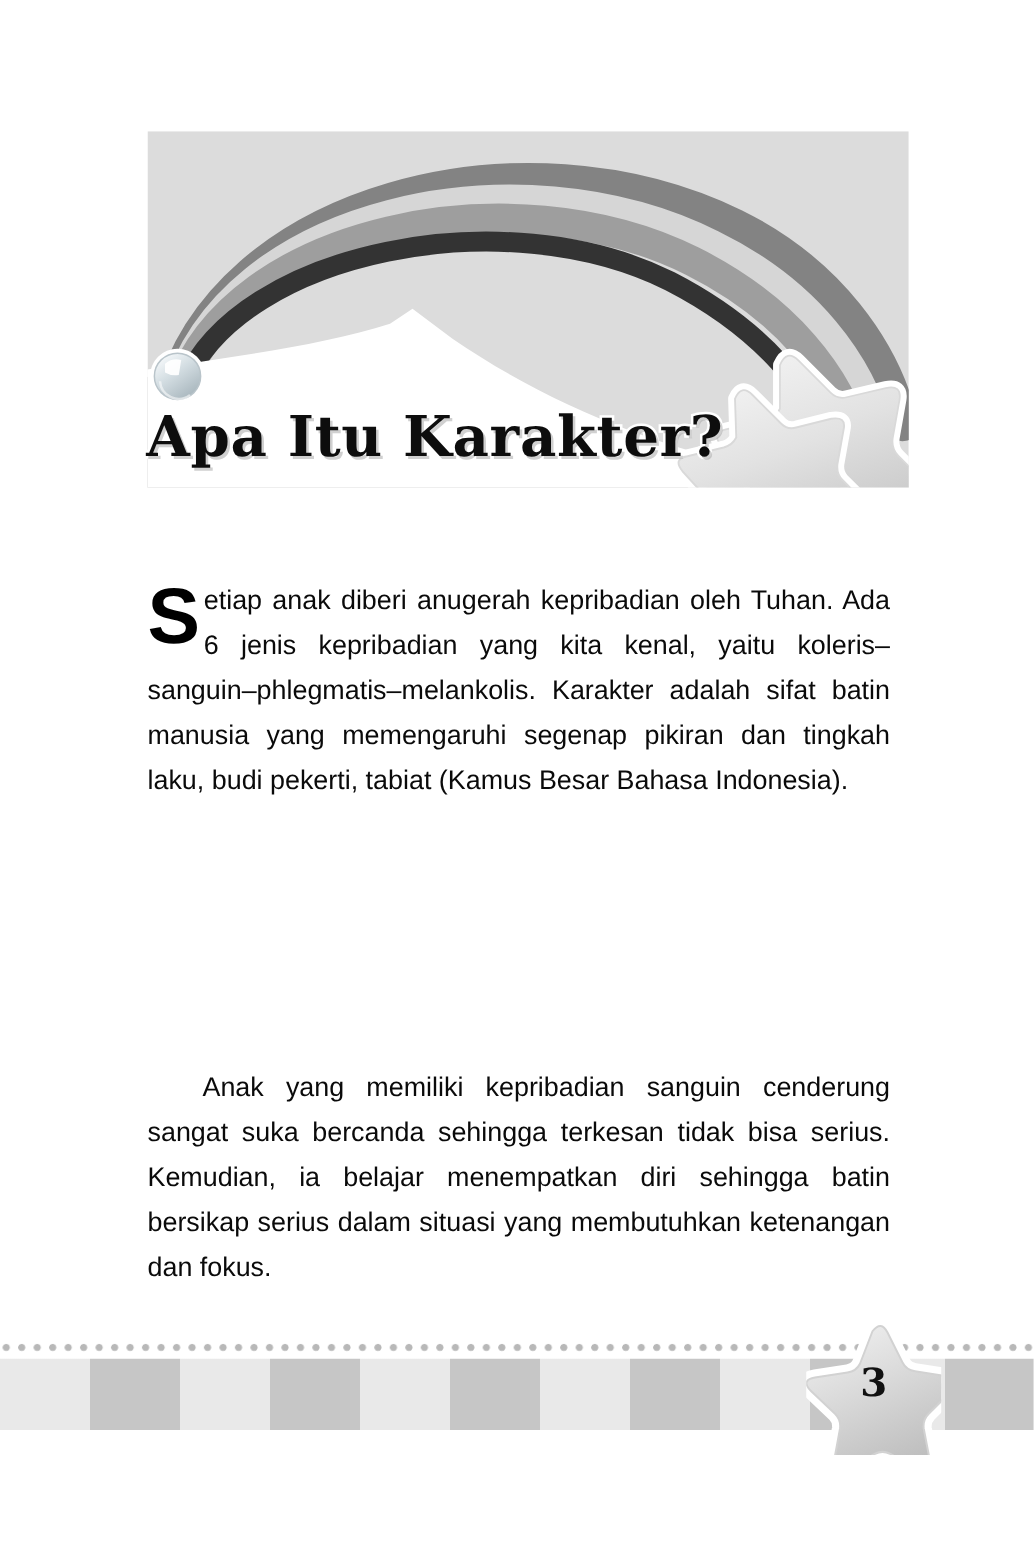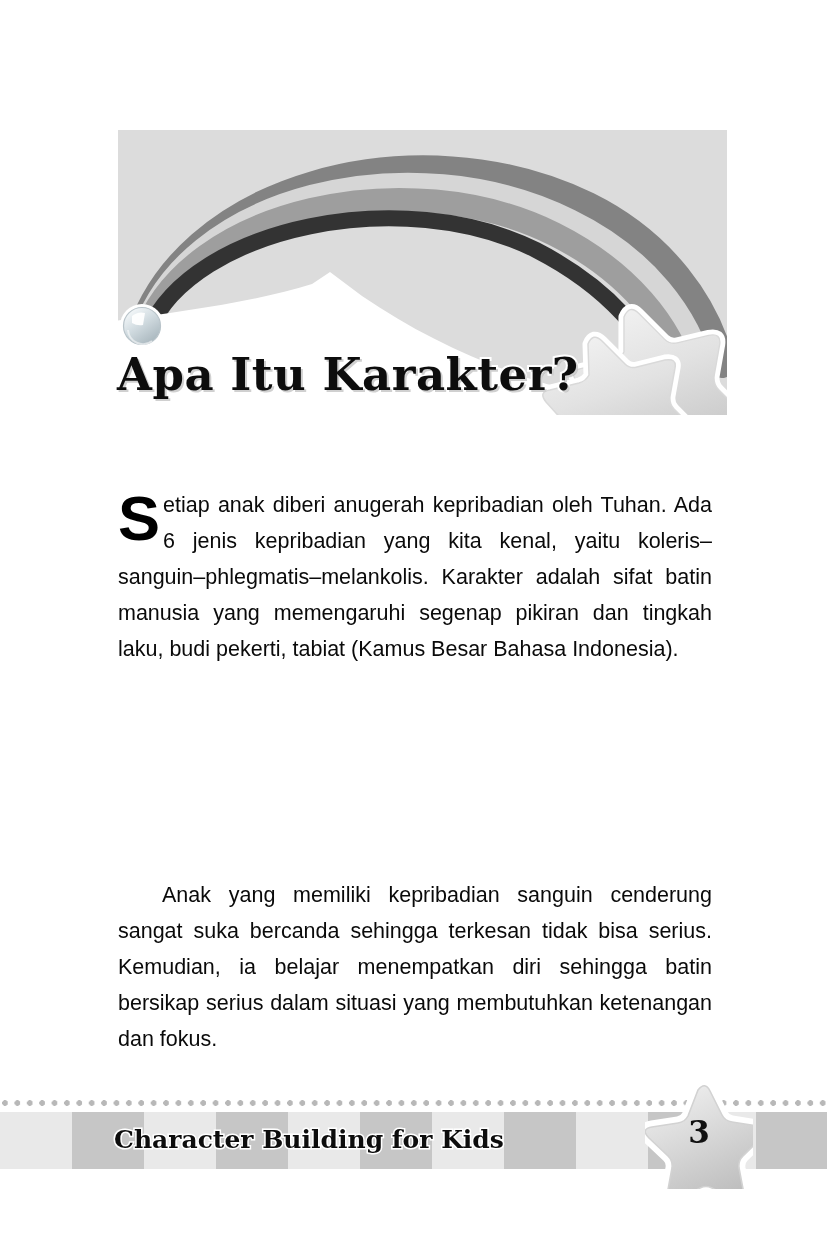--- a/index.html
+++ b/index.html
@@ -14,21 +14,20 @@
     position: relative;
     overflow: hidden;
     font-family: "Liberation Sans", sans-serif;
     color: #000;
   }
 
   .page {
     position: absolute;
     inset: 0;
     background: #ffffff;
-    margin-top: 25px;
   }
 
   
   .header-art {
     position: absolute;
     left: 118px;
     top: 105px;
     width: 609px;
     height: 285px;
   }
@@ -277,21 +276,20 @@
   </div>
 
 
   <div class="body-col-2">
     <p class="para indent">Anak yang memiliki kepribadian sanguin cenderung sangat suka bercanda sehingga terkesan tidak bisa serius. Kemudian, ia belajar menempatkan diri sehingga batin bersikap serius dalam situasi yang membutuhkan ketenangan dan fokus.</p>
   </div>
 
   <div class="footer">
     <div class="footer-dots"></div>
     <div class="footer-band"></div>
-    <div class="footer-title">Character Building for Kids</div>
 
     <div class="page-star">
       <svg viewBox="0 0 108 110" xmlns="http://www.w3.org/2000/svg" aria-hidden="true">
         <defs>
           <linearGradient id="pgStarGrad" x1="0.15" y1="0" x2="0.6" y2="1">
             <stop offset="0%" stop-color="#f0f0f0"></stop>
             <stop offset="40%" stop-color="#dcdcdc"></stop>
             <stop offset="100%" stop-color="#bdbdbd"></stop>
           </linearGradient>
         </defs>

